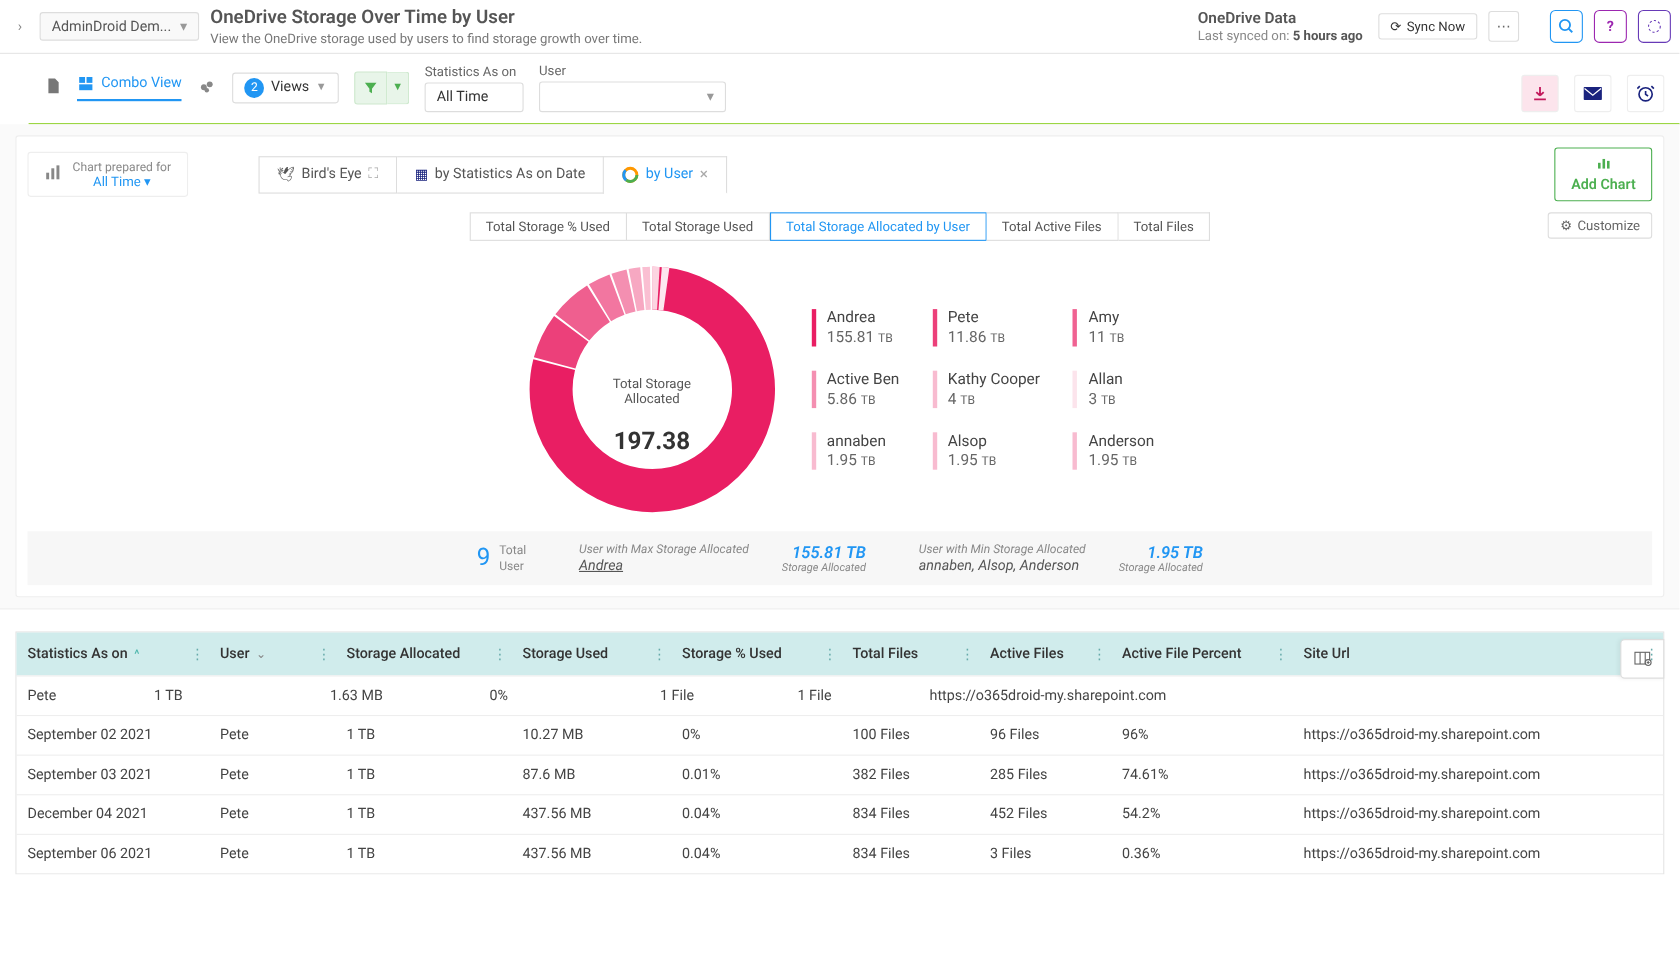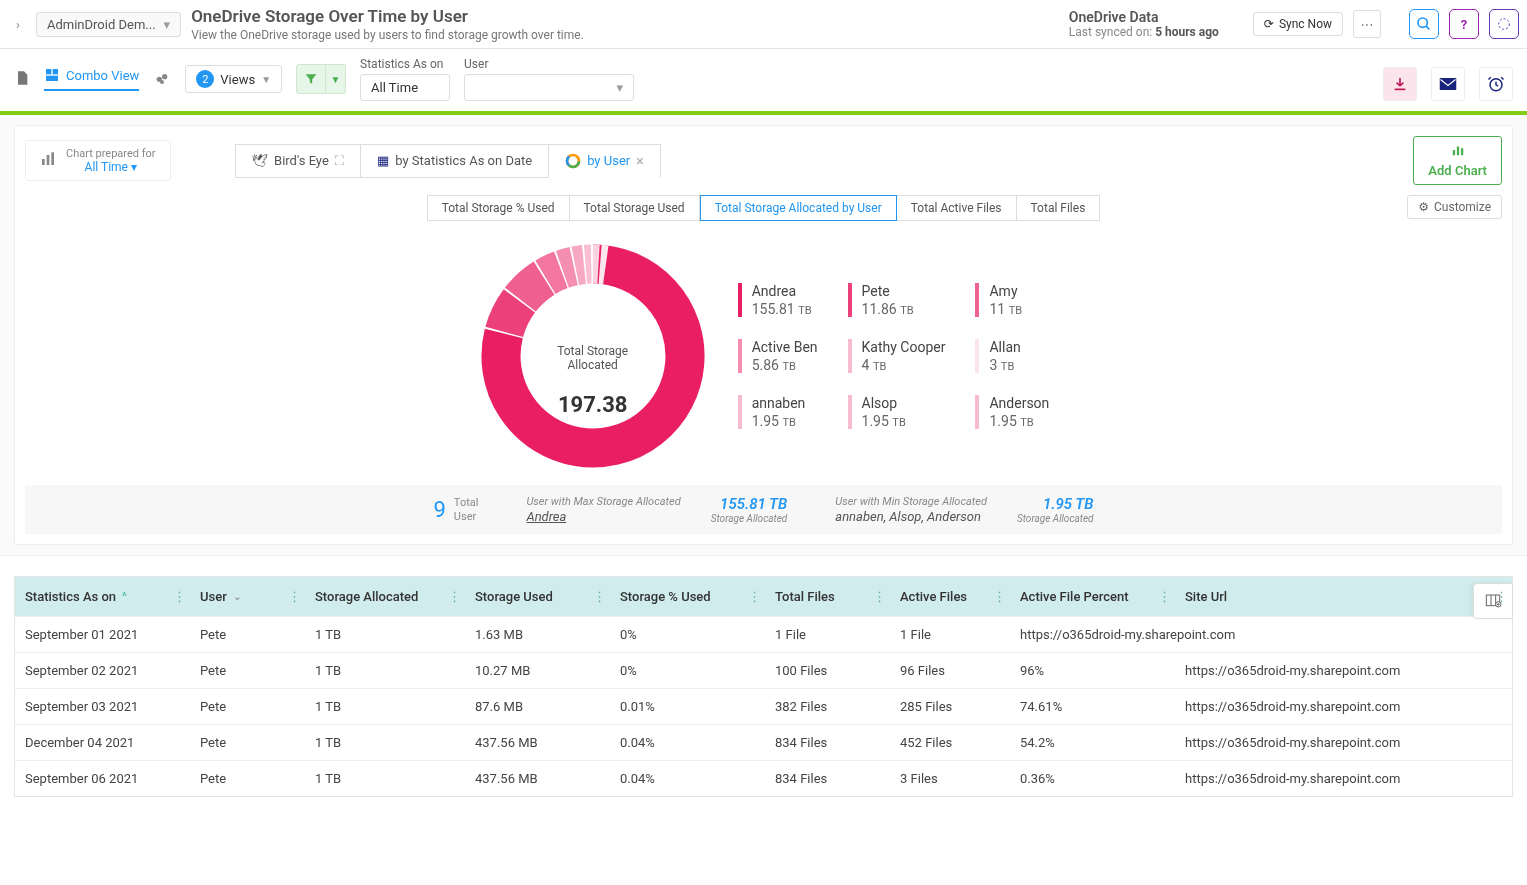--- a/index.html
+++ b/index.html
@@ -5,32 +5,32 @@
 * { box-sizing: border-box; margin: 0; padding: 0; }
 body { font-family: -apple-system, "Segoe UI", Roboto, sans-serif; font-size: 13px; color: #333; background: #fff; }
 
 .topbar { display: flex; align-items: center; padding: 6px 8px; border-bottom: 1px solid #e5e5e5; gap: 10px; }
 .topbar-left { display: flex; align-items: center; gap: 8px; }
 .chevron-btn { width: 20px; height: 20px; display: flex; align-items: center; justify-content: center; color: #888; cursor: pointer; }
 .org-select { padding: 4px 10px; border: 1px solid #ddd; border-radius: 3px; background: #f9f9f9; color: #555; font-size: 13px; display: flex; align-items: center; gap: 8px; cursor: pointer; }
 .title-block { flex: 1; }
 .title-block h1 { font-size: 17px; font-weight: 600; color: #555; }
 .title-block p { font-size: 12px; color: #777; margin-top: 2px; }
-.sync-block { text-align: left; margin-right: 24px; }
+.sync-block { text-align: left; margin-right: 4px; }
 .sync-block .l1 { font-size: 14px; font-weight: 600; color: #555; }
 .sync-block .l2 { font-size: 12px; color: #888; }
 .sync-block .l2 b { color: #555; }
 .sync-btn { padding: 4px 10px; border: 1px solid #ddd; border-radius: 3px; background: #fff; font-size: 12px; display: flex; align-items: center; gap: 5px; cursor: pointer; }
 .dots-btn { width: 28px; height: 28px; border: 1px solid #ddd; border-radius: 3px; background:#fff; display:flex; align-items:center; justify-content:center; cursor:pointer; color:#666; }
 .icon-btn { width: 30px; height: 30px; border: 1.5px solid; border-radius: 5px; display: flex; align-items: center; justify-content: center; cursor: pointer; font-weight:bold; }
 .icon-search { border-color: #2196f3; color: #2196f3; }
 .icon-help { border-color: #9c27b0; color: #9c27b0; }
 .icon-copilot { border-color: #673ab7; color: #673ab7; }
 
-.toolbar { display: flex; align-items: flex-end; padding: 8px 14px 10px; gap: 14px; border-bottom: 4px solid #84cc16; }
+.toolbar { display: flex; align-items: flex-end; padding: 8px 14px 10px; gap: 14px; border-bottom: 1px solid #84cc16; margin-left: 26px; }
 .tool-icon { color: #666; cursor: pointer; }
 .combo-view { color: #2196f3; font-size: 13px; display: flex; align-items: center; gap: 6px; padding-bottom: 6px; border-bottom: 2px solid #2196f3; cursor:pointer; }
 .views-drop { border: 1px solid #ddd; border-radius: 3px; padding: 4px 10px; display: flex; align-items: center; gap: 6px; cursor:pointer; }
 .views-drop .badge { background: #2196f3; color: #fff; border-radius: 50%; width: 18px; height: 18px; display: flex; align-items: center; justify-content: center; font-size: 11px; }
 .filter-btn { width: 30px; height: 30px; border: 1px solid #cde8cd; border-radius: 3px 0 0 3px; background: #e8f5e9; color: #4caf50; display: flex; align-items: center; justify-content: center; cursor:pointer; }
 .filter-drop { width: 20px; height: 30px; border: 1px solid #cde8cd; border-left:none; border-radius: 0 3px 3px 0; background: #e8f5e9; color: #4caf50; display:flex; align-items:center; justify-content:center; cursor:pointer; font-size:10px; }
 .field-group { display: flex; flex-direction: column; gap: 3px; }
 .field-group label { font-size: 12px; color: #666; }
 .field-select { min-width: 90px; padding: 5px 10px; border: 1px solid #ddd; border-radius: 3px; background: #fff; cursor: pointer; }
 .field-select.wide { min-width: 170px; display:flex; justify-content:flex-end; color:#999; }
@@ -384,21 +384,20 @@
         <span>Active File Percent</span>
         <span class="drag">⋮</span>
       </div>
       <div class="th c8">
         <span>Site Url</span>
         <span class="drag">⋮</span>
       </div>
     </div>
   <div class="tbody" id="tbody">
       <div class="tr">
-        <div class="td c0">September 01 2021</div>
         <div class="td c1">Pete</div>
         <div class="td c2">1 TB</div>
         <div class="td c3">1.63 MB</div>
         <div class="td c4">0%</div>
         <div class="td c5">1 File</div>
         <div class="td c6">1 File</div>
         <div class="td c8">https://o365droid-my.sharepoint.com</div>
       </div>
       <div class="tr">
         <div class="td c0">September 02 2021</div>

